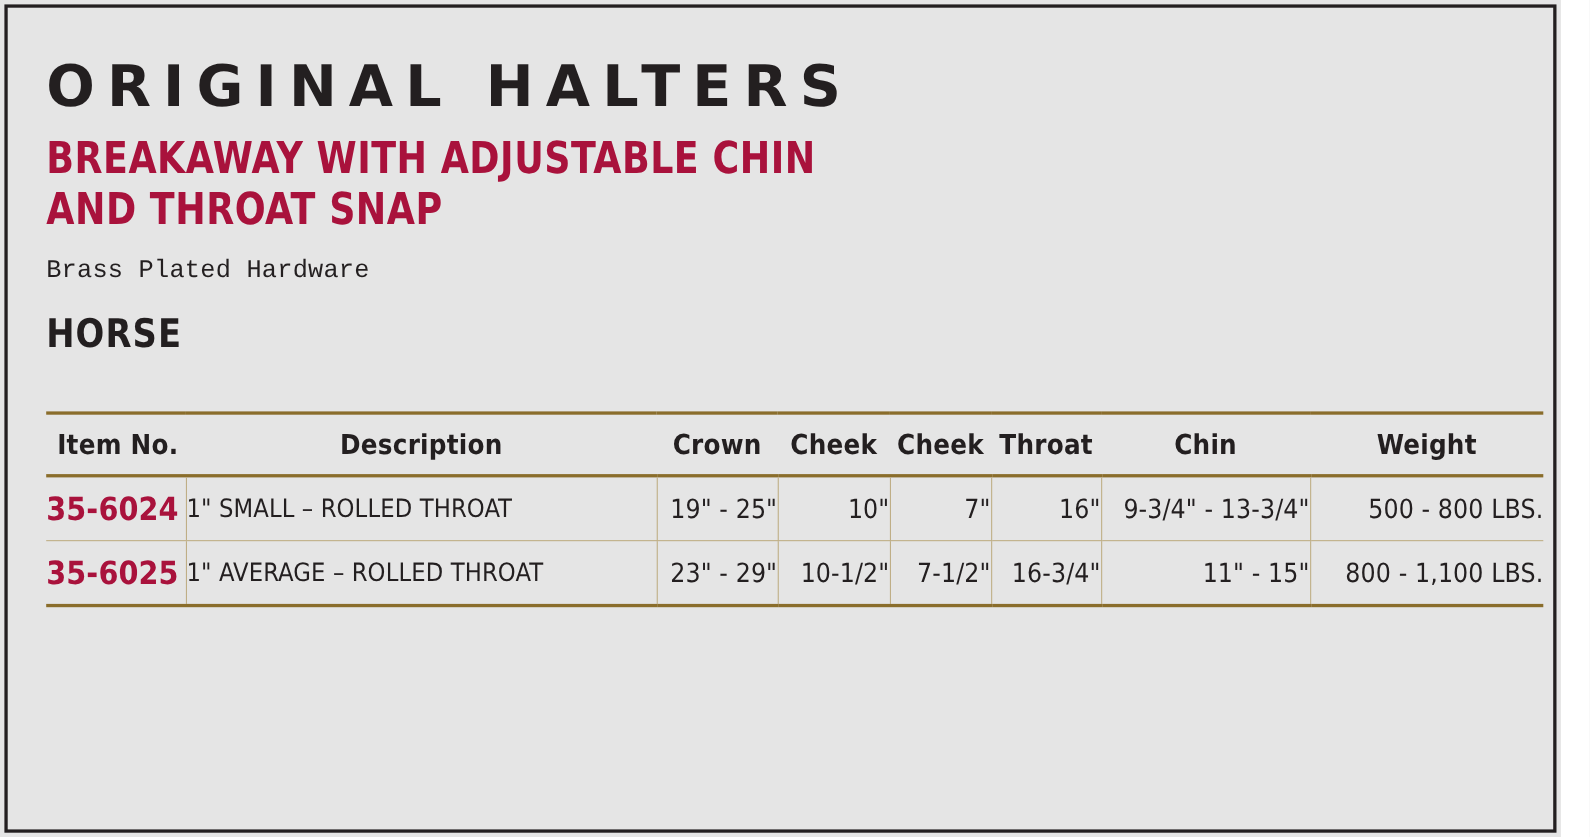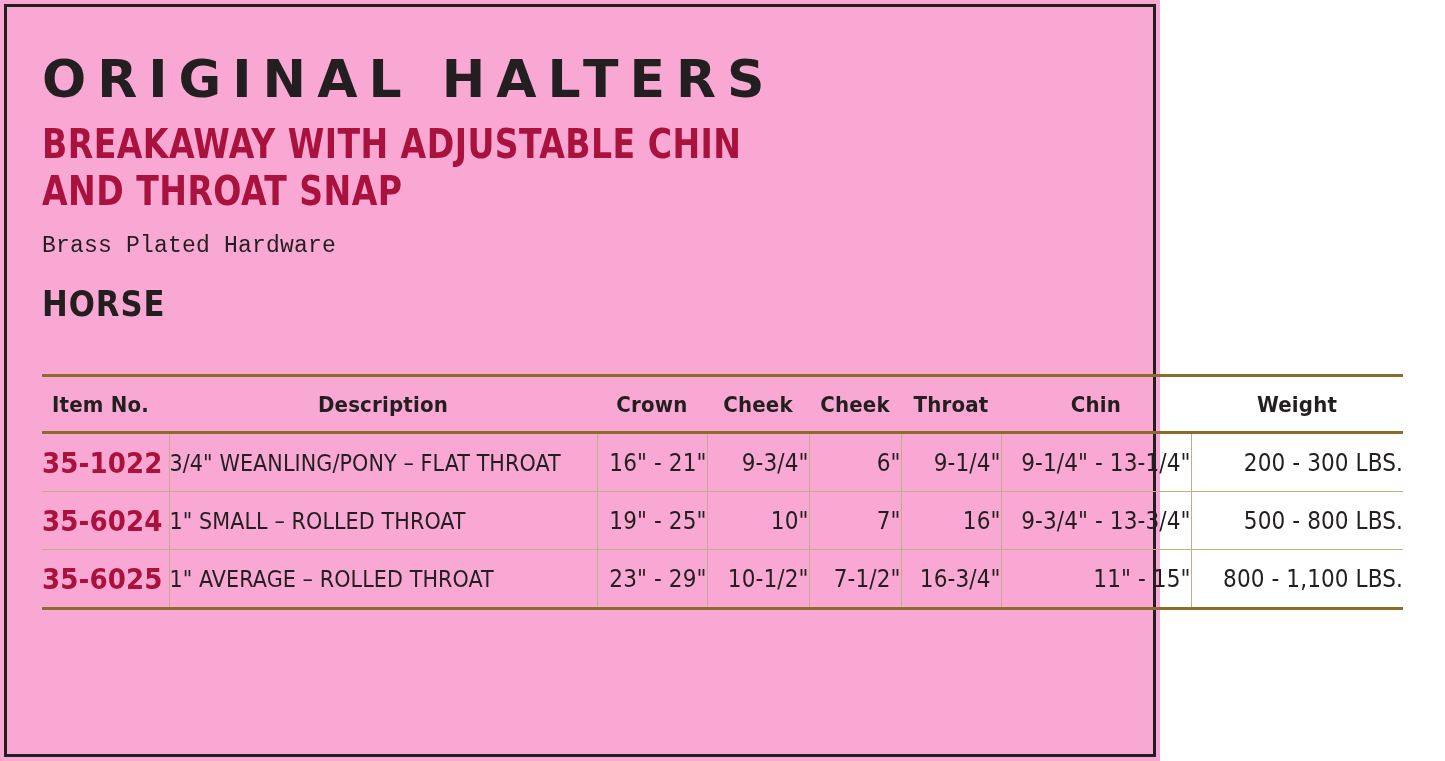--- a/index.html
+++ b/index.html
@@ -10,24 +10,24 @@
   body {
     width: 1445px;
     height: 761px;
     font-family: "Liberation Sans", sans-serif;
     color: #1a1a1a;
     overflow: hidden;
   }
 
   .page {
     position: relative;
-    width: 1160px;
+    width: 1419px;
     height: 761px;
     box-sizing: border-box;
-    background: #f9a8d4;
+    background: #e5e5e5;
   }
 
   
   .page::before {
     content: "";
     position: absolute;
     left: 4px;
     top: 4px;
     right: 4px;
     bottom: 4px;
@@ -112,21 +112,21 @@
   }
 
   table.spec th, table.spec td {
     font-family: "DejaVu Sans Condensed", "Liberation Sans Narrow", "Liberation Sans", sans-serif;
     padding: 0;
     vertical-align: middle;
   }
 
   thead th {
     font-weight: bold;
-    font-size: 22px;
+    font-size: 25px;
     color: #231f20;
     text-align: center;
     height: 54px;
     border-top: 3px solid #8a6d2b;
     border-bottom: 3px solid #8a6d2b;
     letter-spacing: 0.2px;
   }
   thead th.th-item { text-align: left; padding-left: 10px; }
   thead th.th-desc { text-align: center; }
 
@@ -208,30 +208,20 @@
             <th>Crown</th>
             <th>Cheek</th>
             <th>Cheek</th>
             <th>Throat</th>
             <th>Chin</th>
             <th>Weight</th>
           </tr>
         </thead>
         <tbody>
           <tr>
-            <td class="item">35-1022</td>
-            <td class="desc">3/4" WEANLING/PONY – FLAT THROAT</td>
-            <td class="num">16" - 21"</td>
-            <td class="num">9-3/4"</td>
-            <td class="num">6"</td>
-            <td class="num">9-1/4"</td>
-            <td class="num">9-1/4" - 13-1/4"</td>
-            <td class="num last">200 - 300 LBS.</td>
-          </tr>
-          <tr>
             <td class="item">35-6024</td>
             <td class="desc">1" SMALL – ROLLED THROAT</td>
             <td class="num">19" - 25"</td>
             <td class="num">10"</td>
             <td class="num">7"</td>
             <td class="num">16"</td>
             <td class="num">9-3/4" - 13-3/4"</td>
             <td class="num last">500 - 800 LBS.</td>
           </tr>
           <tr>

